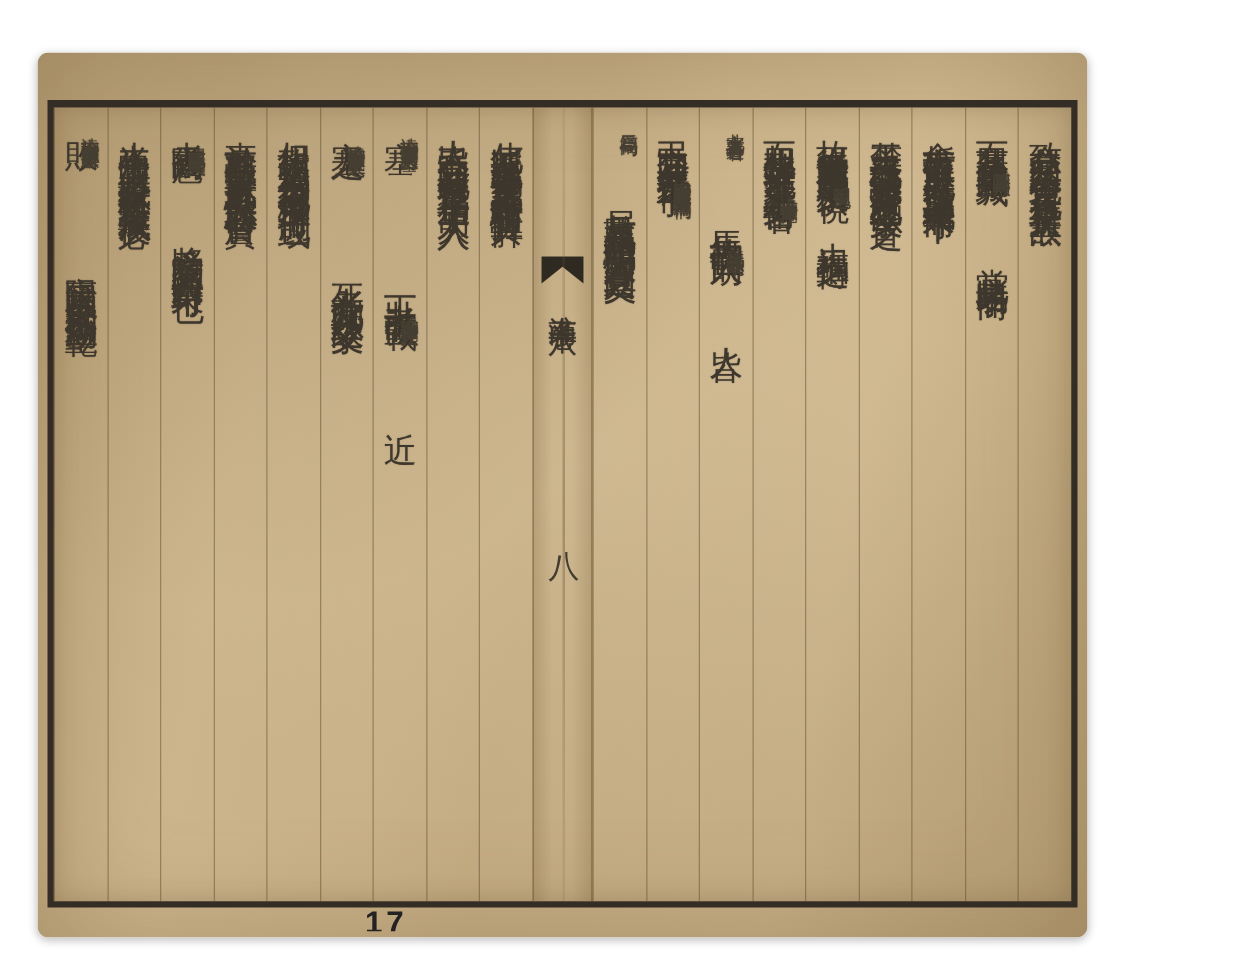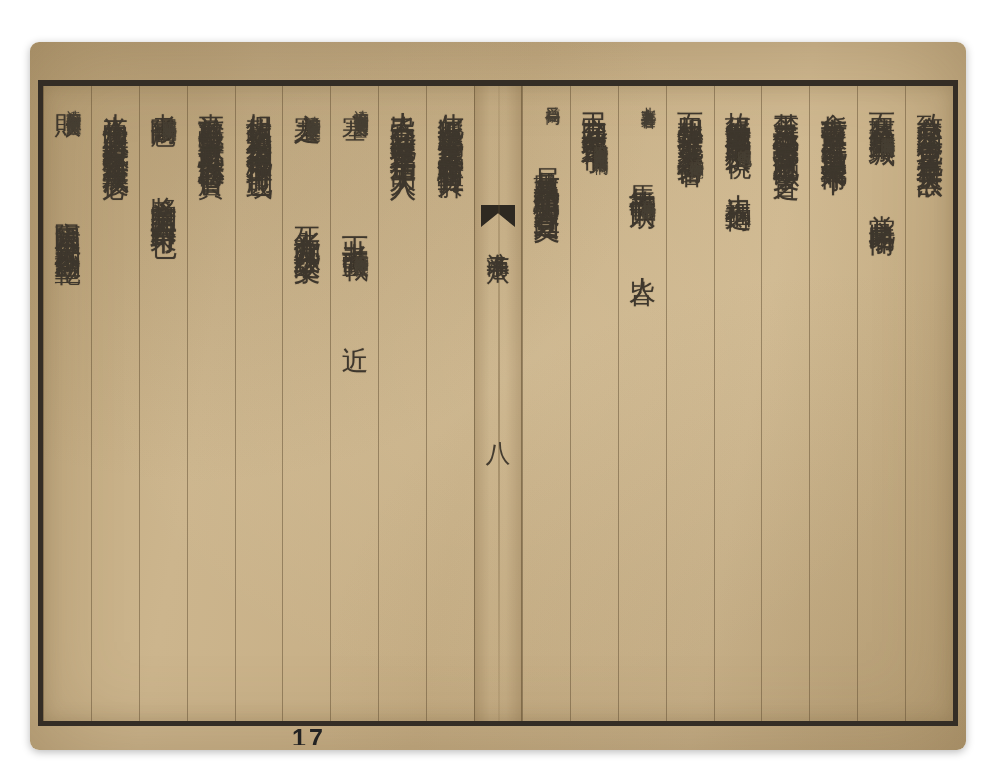--- a/index.html
+++ b/index.html
@@ -1,17 +1,17 @@
 <!DOCTYPE html>
 <html><head>
 <meta charset="utf-8">
 <style>
   html,body{margin:0;padding:0;background:#ffffff;width:1000px;height:774px;overflow:hidden;
     font-family:"Liberation Serif","DejaVu Serif",serif;}
-  .paper{position:absolute;left:30px;top:42px;width:936px;height:708px;border-radius:9px;
+  .paper{position:absolute;left:30px;top:42px;width:840px;height:708px;border-radius:9px;
     background:
       radial-gradient(ellipse at 18% 8%, rgba(118,93,56,.20), transparent 42%),
       radial-gradient(ellipse at 88% 92%, rgba(118,93,56,.16), transparent 46%),
       radial-gradient(ellipse at 52% 45%, rgba(255,242,212,.14), transparent 62%),
       linear-gradient(100deg,#c0a87e,#ccb58d 22%,#c6ae85 48%,#cfb890 74%,#bfa77d);
     box-shadow:0 2px 8px rgba(0,0,0,.28), inset 0 0 90px rgba(110,86,52,.33);}
   .frame{position:absolute;left:8px;right:8px;top:38px;bottom:24px;
     border-style:solid;border-color:#342d25;border-width:6px 5px 5px 5px;
     display:flex;flex-direction:row;box-shadow:inset 0 0 18px rgba(100,78,45,.25);}
   .page-cols{flex:1 1 0;display:flex;flex-direction:row-reverse;min-width:0;}

